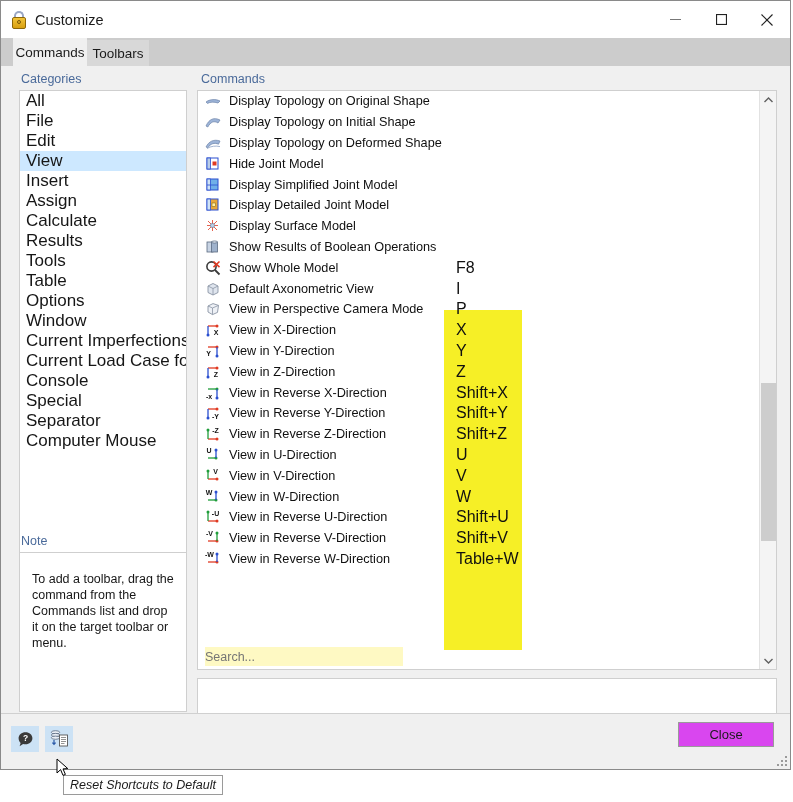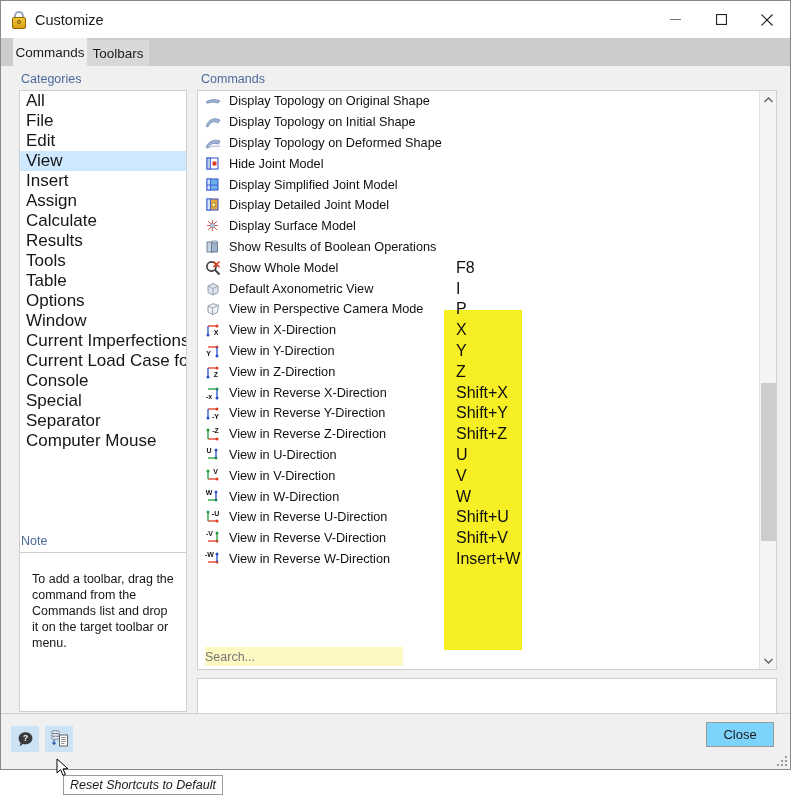--- a/index.html
+++ b/index.html
@@ -259,22 +259,22 @@
     width: 28px; height: 26px;
     background: #cce2f5;
     display: flex;
     align-items: center; justify-content: center;
   }
   #help-btn { left: 10px; }
   #reset-btn { left: 44px; }
   #close-button {
     position: absolute;
     right: 16px; top: 8px;
-    width: 68px; height: 25px;
-    background: #7dd3fc;
+    width: 96px; height: 25px;
+    background: #d946ef;
     border: 1px solid #9a9a9a;
     font-family: "Liberation Sans", sans-serif;
     font-size: 13px;
     color: #1b1b1b;
     box-sizing: border-box;
   }
   #resize-grip {
     position: absolute;
     right: 3px; bottom: 3px;
     width: 12px; height: 12px;
@@ -594,21 +594,21 @@
             </div>
             <div class="cmd-row">
               <span class="cmd-icon"><svg width="16" height="16" viewBox="0 0 16 16">
                   <line x1="3" y1="11" x2="12" y2="11" stroke="#e03a22" stroke-width="1.3"></line>
                   <circle cx="12" cy="11" r="1.5" fill="#e03a22"></circle>
                   <line x1="12" y1="11" x2="12" y2="3" stroke="#2a4fd0" stroke-width="1.3"></line>
                   <circle cx="12" cy="3" r="1.5" fill="#2a4fd0"></circle>
                   <text x="4.5" y="6" font-family="Liberation Sans, sans-serif" font-size="7" font-weight="bold" fill="#111" text-anchor="middle">-W</text>
                 </svg></span>
               <span class="cmd-label">View in Reverse W-Direction</span>
-              <span class="cmd-shortcut">Insert+W</span>
+              <span class="cmd-shortcut">Table+W</span>
             </div>
           </div>
 
         <input id="search-input" type="text" placeholder="Search..." style="">
 
         <div id="cmd-scrollbar">
           <div class="sb-arrow up">
             <svg width="9" height="6" viewBox="0 0 9 6">
                 <path d="M0.5 5 L4.5 1 L8.5 5" fill="none" stroke="#606060" stroke-width="1.4"></path>
               </svg>

